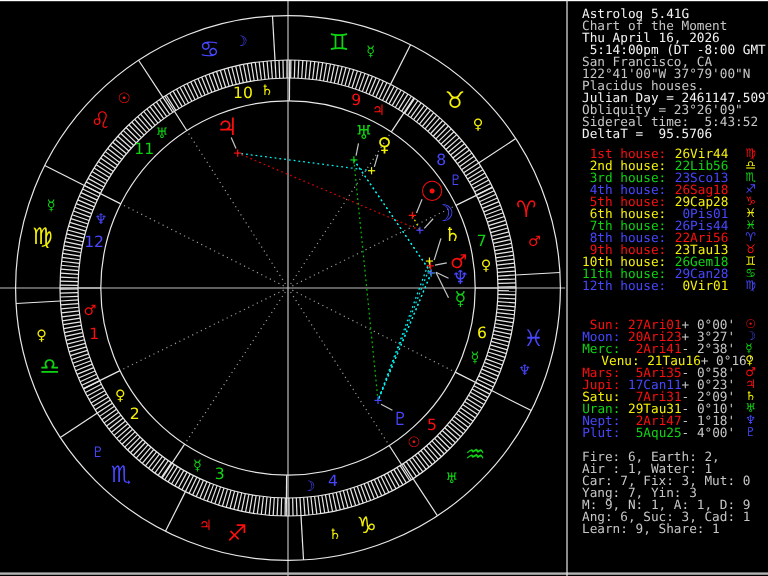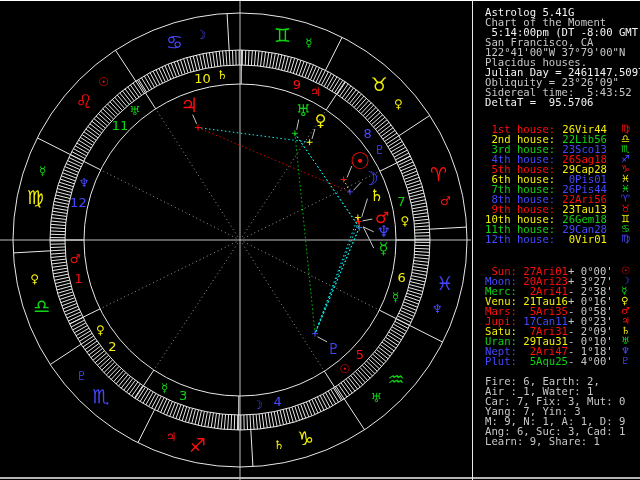--- a/index.html
+++ b/index.html
@@ -523,20 +523,21 @@
       <text x="383.73141097274885" y="231.20901030698062" fill="#4747ff" font-size="16" font-family="&quot;DejaVu Sans&quot;,sans-serif" text-anchor="middle" dominant-baseline="central">♆</text>
       <line x1="317.5030621399022" y1="336.7950172216445" x2="327.02603847624465" y2="341.89439939040415" stroke="#c6c6c6" stroke-width="1"></line>
       <line x1="312.00296336119567" y1="333.6725973112689" x2="318.00296336119567" y2="333.6725973112689" stroke="#4747ff" stroke-width="1"></line>
       <line x1="315.00296336119567" y1="330.6725973112689" x2="315.00296336119567" y2="336.6725973112689" stroke="#4747ff" stroke-width="1"></line>
       <text x="333.5205189595465" y="349.49845904640443" fill="#4747ff" font-size="15" font-family="&quot;DejaVu Sans&quot;,sans-serif" text-anchor="middle" dominant-baseline="central">♇</text>
     </svg>
   <div id="panel">
     <div class="sect" id="hdr" style="top:7px">
         <div class="pline"><span style="color: rgb(244, 244, 244);">Astrolog 5.41G</span></div>
         <div class="pline"><span style="color: rgb(198, 198, 198);">Chart of the Moment</span></div>
+        <div class="pline"><span style="color: rgb(244, 244, 244);">Thu April 16, 2026</span></div>
         <div class="pline"><span style="color: rgb(244, 244, 244);"> 5:14:00pm (DT -8:00 GMT)</span></div>
         <div class="pline"><span style="color: rgb(198, 198, 198);">San Francisco, CA</span></div>
         <div class="pline"><span style="color: rgb(198, 198, 198);">122°41'00"W 37°79'00"N</span></div>
         <div class="pline"><span style="color: rgb(198, 198, 198);">Placidus houses.</span></div>
         <div class="pline"><span style="color: rgb(244, 244, 244);">Julian Day = 2461147.5097</span></div>
         <div class="pline"><span style="color: rgb(198, 198, 198);">Obliquity = 23°26'09"</span></div>
         <div class="pline"><span style="color: rgb(198, 198, 198);">Sidereal time:  5:43:52</span></div>
         <div class="pline"><span style="color: rgb(244, 244, 244);">DeltaT =  95.5706</span></div>
       </div>
     <div class="sect" id="houses" style="top:124px">
@@ -550,21 +551,21 @@
         <div class="pline"><span class="hl" style="color: rgb(71, 71, 255);"> 8th house:</span><span class="hv" style="color: rgb(251, 14, 14);">22Ari56</span><span class="hg" style="color: rgb(71, 71, 255);">♈</span></div>
         <div class="pline"><span class="hl" style="color: rgb(251, 14, 14);"> 9th house:</span><span class="hv" style="color: rgb(245, 241, 6);">23Tau13</span><span class="hg" style="color: rgb(251, 14, 14);">♉</span></div>
         <div class="pline"><span class="hl" style="color: rgb(245, 241, 6);">10th house:</span><span class="hv" style="color: rgb(14, 212, 18);">26Gem18</span><span class="hg" style="color: rgb(245, 241, 6);">♊</span></div>
         <div class="pline"><span class="hl" style="color: rgb(14, 212, 18);">11th house:</span><span class="hv" style="color: rgb(71, 71, 255);">29Can28</span><span class="hg" style="color: rgb(14, 212, 18);">♋</span></div>
         <div class="pline"><span class="hl" style="color: rgb(71, 71, 255);">12th house:</span><span class="hv" style="color: rgb(245, 241, 6);"> 0Vir01</span><span class="hg" style="color: rgb(71, 71, 255);">♍</span></div>
       </div>
     <div class="sect" id="planets" style="top:266px">
         <div class="pline"><span class="pl" style="color: rgb(251, 14, 14);">Sun:</span><span class="pv" style="color: rgb(251, 14, 14);">27Ari01</span><span class="pd" style="color: rgb(198, 198, 198);">+ 0°00'</span><span class="hg" style="color: rgb(251, 14, 14);">☉</span></div>
         <div class="pline"><span class="pl" style="color: rgb(71, 71, 255);">Moon:</span><span class="pv" style="color: rgb(251, 14, 14);">20Ari23</span><span class="pd" style="color: rgb(198, 198, 198);">+ 3°27'</span><span class="hg" style="color: rgb(71, 71, 255);">☽</span></div>
         <div class="pline"><span class="pl" style="color: rgb(14, 212, 18);">Merc:</span><span class="pv" style="color: rgb(251, 14, 14);"> 2Ari41</span><span class="pd" style="color: rgb(198, 198, 198);">- 2°38'</span><span class="hg" style="color: rgb(14, 212, 18);">☿</span></div>
-        <div class="pline"><span class="pl" style="color: rgb(245, 241, 6);">Venu:</span><span class="pv" style="color: rgb(245, 241, 6);">21Tau16</span><span class="pd" style="color: rgb(198, 198, 198);">+ 0°16'</span><span class="hg" style="color: rgb(245, 241, 6);">♀</span></div>
+        <div class="pline"><span class="pl" style="color: rgb(245, 241, 6); margin-left: 16px;">Venu:</span><span class="pv" style="color: rgb(245, 241, 6);">21Tau16</span><span class="pd" style="color: rgb(198, 198, 198);">+ 0°16'</span><span class="hg" style="color: rgb(245, 241, 6);">♀</span></div>
         <div class="pline"><span class="pl" style="color: rgb(251, 14, 14);">Mars:</span><span class="pv" style="color: rgb(251, 14, 14);"> 5Ari35</span><span class="pd" style="color: rgb(198, 198, 198);">- 0°58'</span><span class="hg" style="color: rgb(251, 14, 14);">♂</span></div>
         <div class="pline"><span class="pl" style="color: rgb(251, 14, 14);">Jupi:</span><span class="pv" style="color: rgb(71, 71, 255);">17Can11</span><span class="pd" style="color: rgb(198, 198, 198);">+ 0°23'</span><span class="hg" style="color: rgb(251, 14, 14);">♃</span></div>
         <div class="pline"><span class="pl" style="color: rgb(245, 241, 6);">Satu:</span><span class="pv" style="color: rgb(251, 14, 14);"> 7Ari31</span><span class="pd" style="color: rgb(198, 198, 198);">- 2°09'</span><span class="hg" style="color: rgb(245, 241, 6);">♄</span></div>
         <div class="pline"><span class="pl" style="color: rgb(14, 212, 18);">Uran:</span><span class="pv" style="color: rgb(245, 241, 6);">29Tau31</span><span class="pd" style="color: rgb(198, 198, 198);">- 0°10'</span><span class="hg" style="color: rgb(14, 212, 18);">♅</span></div>
         <div class="pline"><span class="pl" style="color: rgb(71, 71, 255);">Nept:</span><span class="pv" style="color: rgb(251, 14, 14);"> 2Ari47</span><span class="pd" style="color: rgb(198, 198, 198);">- 1°18'</span><span class="hg" style="color: rgb(71, 71, 255);">♆</span></div>
         <div class="pline"><span class="pl" style="color: rgb(71, 71, 255);">Plut:</span><span class="pv" style="color: rgb(14, 212, 18);"> 5Aqu25</span><span class="pd" style="color: rgb(198, 198, 198);">- 4°00'</span><span class="hg" style="color: rgb(71, 71, 255);">♇</span></div>
       </div>
     <div class="sect" id="stats" style="top:376px">
         <div class="pline"><span style="color: rgb(198, 198, 198);">Fire: 6, Earth: 2,</span></div>
         <div class="pline"><span style="color: rgb(198, 198, 198);">Air : 1, Water: 1</span></div>

